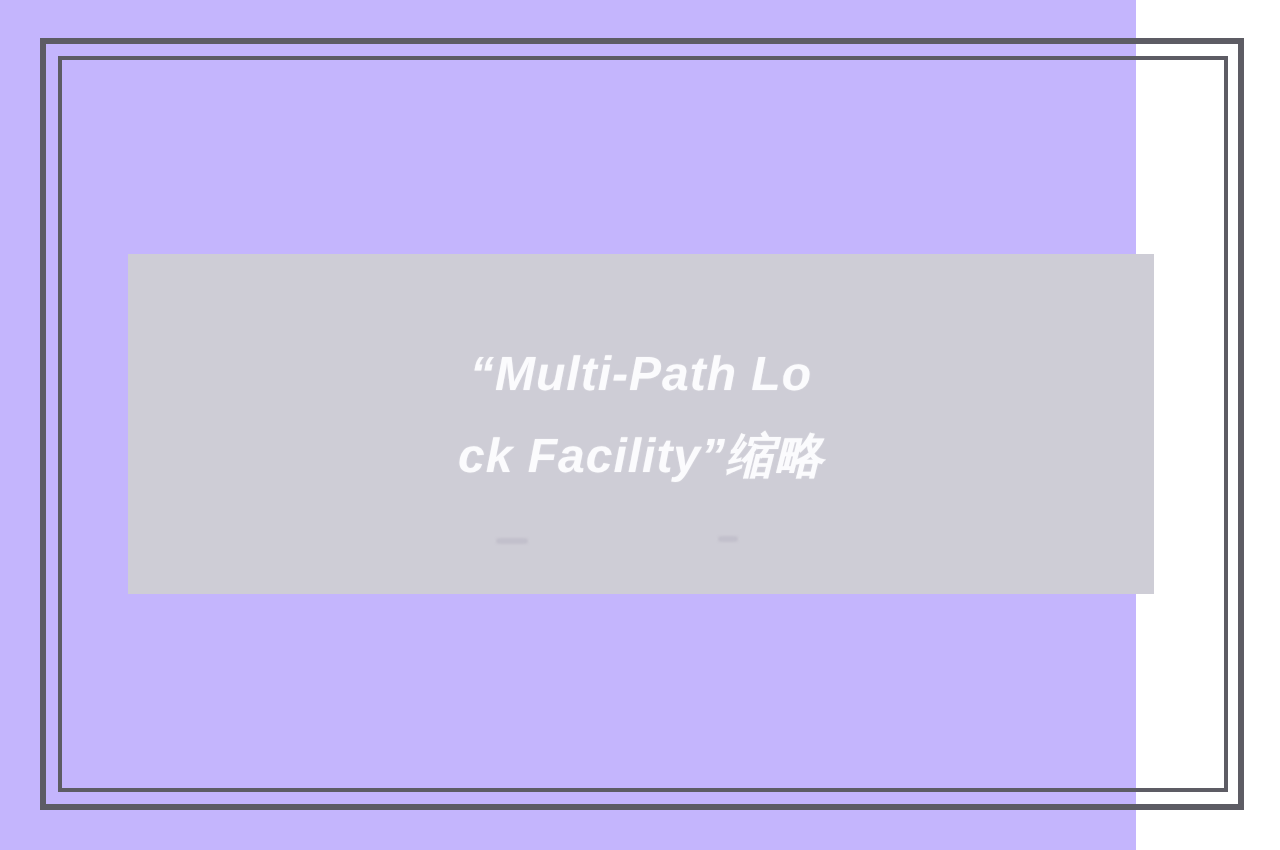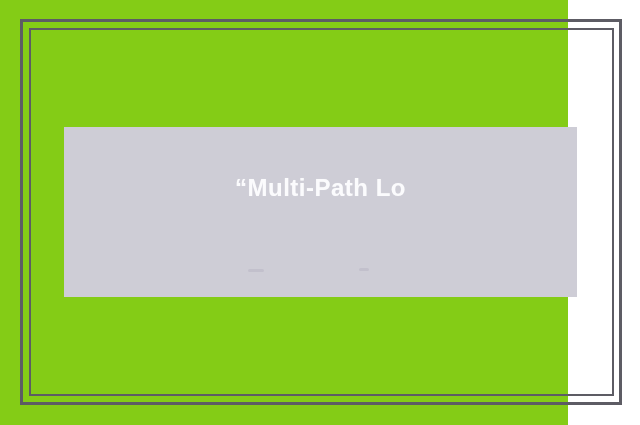--- a/index.html
+++ b/index.html
@@ -9,21 +9,22 @@
   body {
     width: 640px;
     height: 425px;
     overflow: hidden;
     font-family: "Liberation Sans", "DejaVu Sans", sans-serif;
   }
   .stage {
     position: relative;
     width: 568px;
     height: 425px;
-    background: #84cc16;
+    background: #c4b5fd;
+    font-style: italic;
   }
   .outer-frame {
     position: absolute;
     left: 20px;
     top: 19px;
     width: 602px;
     height: 386px;
     box-sizing: border-box;
     border: 3px solid #5d5c64;
   }
@@ -83,20 +84,21 @@
 <div class="stage">
 
   <div class="outer-frame"></div>
 
   <div class="inner-frame"></div>
 
   <div class="placeholder">
 
     <div class="placeholder-title">
       <div>“Multi-Path Lo</div>
+      <div>ck Facility”缩略</div>
     </div>
 
     <div class="faint-mark faint-mark-1"></div>
     <div class="faint-mark faint-mark-2"></div>
 
   </div>
 
 </div>
 
 </body></html>

